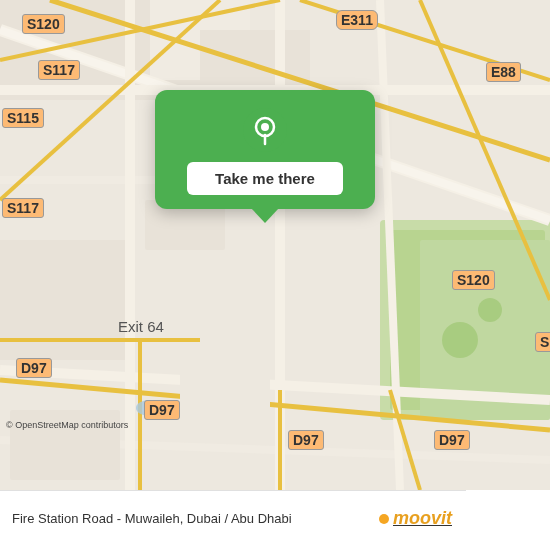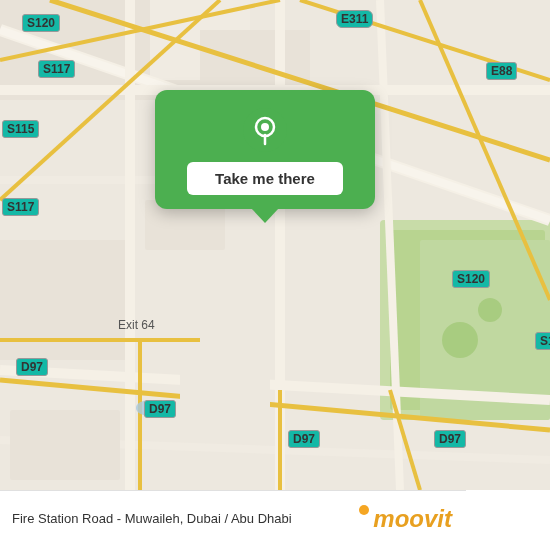--- a/index.html
+++ b/index.html
@@ -81,24 +81,24 @@
       font-size: 10px;
       color: #555;
       font-weight: bold;
       background: rgba(255,255,255,0.7);
       padding: 1px 4px;
       border-radius: 3px;
       border: 1px solid #ccc;
     }
 
     .road-label-green {
-      background: #14b8a6;
+      background: #fdba74;
       border-color: #999;
       color: #333;
-      font-size: 12px;
+      font-size: 14px;
     }
 
     
     #osm-attribution {
       position: absolute;
       bottom: 60px;
       left: 6px;
       font-size: 9px;
       color: #444;
       z-index: 5;
@@ -122,39 +122,41 @@
 
     #location-text {
       font-size: 13px;
       color: #333;
       font-weight: 500;
       flex: 1;
     }
 
     #moovit-logo {
       display: flex;
+      align-items: center;
       gap: 2px;
-      font-size: 24px;
+      font-size: 18px;
       font-weight: 700;
       color: #333;
+      text-decoration: underline;
     }
 
     #moovit-logo .moovit-dot {
       width: 10px;
       height: 10px;
       background: #f5a623;
       border-radius: 50%;
       display: inline-block;
       margin-right: 2px;
     }
 
     
     .exit-label {
       position: absolute;
-      font-size: 12px;
+      font-size: 15px;
       color: #555;
     }
   </style>
 </head>
 <body>
 
 <div id="map-container">
 
   <svg class="map-bg" viewBox="0 0 550 490" xmlns="http://www.w3.org/2000/svg">
 
@@ -219,33 +221,34 @@
       <circle cx="22" cy="22" r="22" fill="#4caf50"></circle>
       <circle cx="22" cy="19" r="9" stroke="white" stroke-width="2.5" fill="none"></circle>
       <circle cx="22" cy="19" r="4" fill="white"></circle>
       <line x1="22" y1="27" x2="22" y2="36" stroke="white" stroke-width="2.5" stroke-linecap="round"></line>
     </svg>
     <button id="take-me-btn">Take me there</button>
   </div>
 
   <div class="road-label road-label-green" style="top:14px;left:22px;">S120</div>
   <div class="road-label road-label-green" style="top:60px;left:38px;">S117</div>
-  <div class="road-label road-label-green" style="top:120px;left:2px;">S115</div>
+  <div class="road-label road-label-green" style="top:108px;left:2px;">S115</div>
   <div class="road-label road-label-green" style="top:198px;left:2px;">S117</div>
   <div class="road-label road-label-green" style="top:10px;left:336px;border-radius:6px;">E311</div>
   <div class="road-label road-label-green" style="top:62px;left:486px;">E88</div>
   <div class="road-label road-label-green" style="top:270px;left:452px;">S120</div>
   <div class="road-label road-label-green" style="top:332px;left:490px;margin-left:45px;">S131</div>
   <div class="road-label road-label-green" style="top:358px;left:16px;">D97</div>
   <div class="road-label road-label-green" style="top:400px;left:144px;">D97</div>
   <div class="road-label road-label-green" style="top:430px;left:288px;">D97</div>
   <div class="road-label road-label-green" style="top:430px;left:434px;">D97</div>
 
   <div class="exit-label" style="top:318px;left:118px;">Exit 64</div>
 
+  <div id="osm-attribution">© OpenStreetMap contributors</div>
 </div>
 
 <div id="bottom-bar">
   <span id="location-text">Fire Station Road - Muwaileh, Dubai / Abu Dhabi</span>
   <div id="moovit-logo">
     <span class="moovit-dot"></span>
     <span style="color:#e8a020; font-style: italic;">moovit</span>
   </div>
 </div>
 

